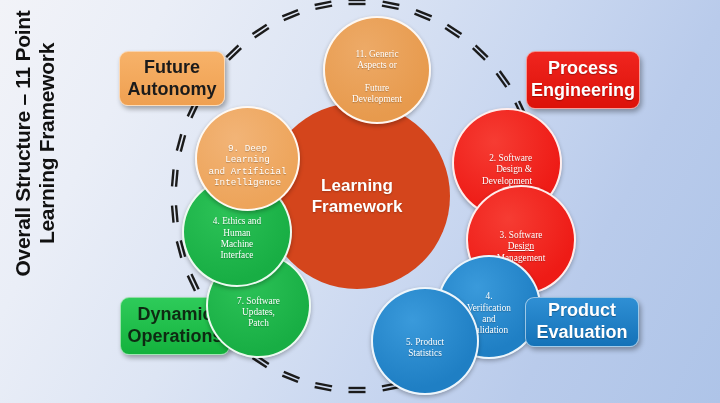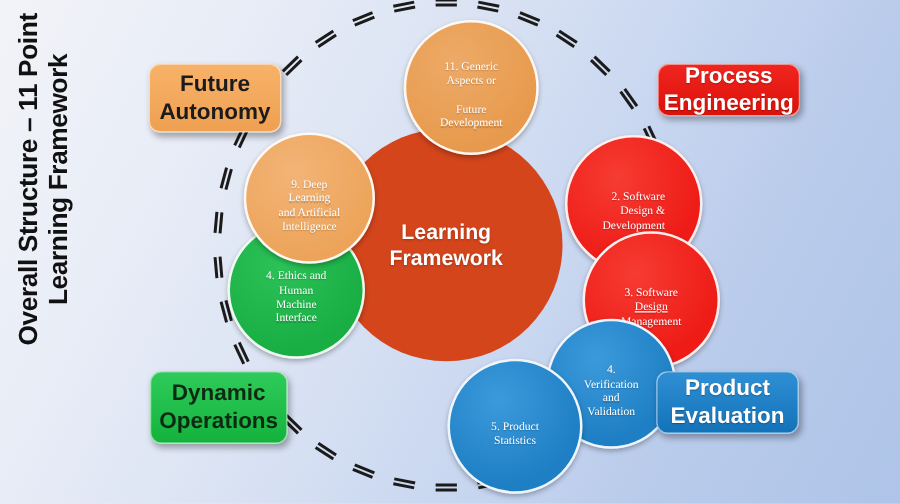--- a/index.html
+++ b/index.html
@@ -241,46 +241,51 @@
       </div>
       <div class="node" style="left: 466px; top: 185px; height: 110px; width: 110px; background: radial-gradient(circle at 38% 30%, rgb(246, 60, 51), rgb(238, 27, 22) 70%); z-index: 4;">
         <span>3. Software<br><u>Design</u><br>Management</span>
       </div>
       <div class="node" style="left: 437px; top: 255px; height: 104px; width: 104px; background: radial-gradient(circle at 38% 30%, rgb(58, 154, 219), rgb(31, 127, 196) 70%); z-index: 5;">
         <span>4.
 Verification
 and
 Validation</span>
       </div>
-      <div class="node" style="left: 358px; top: 287px; height: 108px; width: 108px; background: radial-gradient(circle at 38% 30%, rgb(58, 154, 219), rgb(31, 127, 196) 70%); z-index: 6;">
+      <div class="node" style="left: 371px; top: 287px; height: 108px; width: 108px; background: radial-gradient(circle at 38% 30%, rgb(58, 154, 219), rgb(31, 127, 196) 70%); z-index: 6;">
         <span>5. Product
 Statistics</span>
+      </div>
+      <div class="node" style="left: 206px; top: 253px; height: 105px; width: 105px; background: radial-gradient(circle at 38% 30%, rgb(44, 194, 87), rgb(24, 174, 68) 72%); z-index: 8;">
+        <span>7. Software
+Updates,
+Patch</span>
       </div>
       <div class="node" style="left: 182px; top: 177px; height: 110px; width: 110px; background: radial-gradient(circle at 38% 30%, rgb(44, 194, 87), rgb(24, 174, 68) 72%); z-index: 9;">
         <span>4. Ethics and
 Human
 Machine
 Interface</span>
       </div>
-      <div class="node" style="left: 195px; top: 106px; height: 105px; width: 105px; background: radial-gradient(circle at 38% 30%, rgb(242, 180, 119), rgb(237, 164, 90) 72%); z-index: 10;">
+      <div class="node" style="left: 195px; top: 106px; height: 105px; width: 105px; background: radial-gradient(circle at 38% 30%, rgb(242, 180, 119), rgb(237, 164, 90) 72%); z-index: 10; font-family: Liberation Mono, monospace;">
         <span>9. Deep
 Learning
 and Artificial
 Intelligence</span>
       </div>
       <div class="node" style="left: 323px; top: 16px; height: 108px; width: 108px; background: radial-gradient(circle at 38% 30%, rgb(237, 170, 103), rgb(231, 154, 77) 72%); z-index: 2;">
         <span>11. Generic
 Aspects or
 
 Future
 Development</span>
       </div>
     </div>
 
 <div class="callout orange" style="left: 119px; top: 51px; width: 106px; height: 55px;"><span>Future
 Autonomy</span></div>
-    <div class="callout red" style="left: 526px; top: 51px; width: 114px; height: 42px;"><span>Process
+    <div class="callout red" style="left: 526px; top: 51px; width: 114px; height: 58px;"><span>Process
 Engineering</span></div>
     <div class="callout green" style="left: 120px; top: 297px; width: 110px; height: 58px;"><span>Dynamic
 Operations</span></div>
     <div class="callout blue" style="left: 525px; top: 297px; width: 114px; height: 50px;"><span>Product
 Evaluation</span></div>
   </div>
 
 </body></html>

